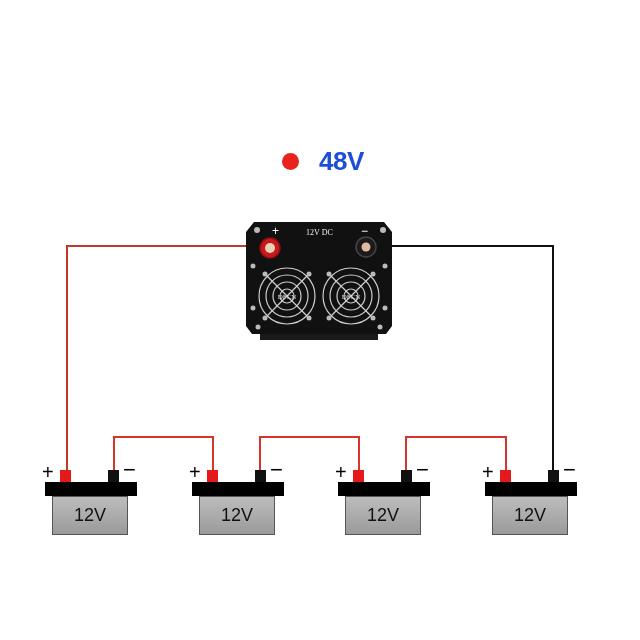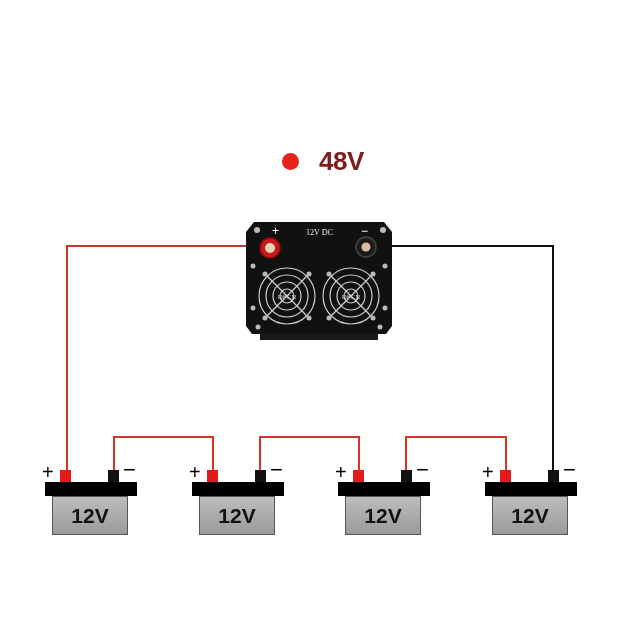--- a/index.html
+++ b/index.html
@@ -1,27 +1,27 @@
 <!DOCTYPE html>
 <html><head>
   <meta charset="utf-8">
   <style>
     html, body { margin: 0; padding: 0; background: #ffffff; }
     body { width: 640px; height: 640px; position: relative; overflow: hidden; font-family: "Liberation Sans", sans-serif; }
     .abs { position: absolute; }
     .legend { left: 282px; top: 146px; display: flex; align-items: center; }
     .legend-dot { width: 17px; height: 17px; border-radius: 50%; background: #e8221c; }
-    .legend-text { margin-left: 20px; font-size: 26px; font-weight: bold; color: #7f1d1d; letter-spacing: -0.5px; }
+    .legend-text { margin-left: 20px; font-size: 26px; font-weight: bold; color: #1d4ed8; letter-spacing: -0.5px; }
     svg.wires { position: absolute; left: 0; top: 0; }
     .inverter { left: 240px; top: 222px; width: 158px; height: 118px; }
     .battery { position: absolute; width: 92px; height: 64px; }
     .bat-top { position: absolute; left: 0; top: 16px; width: 92px; height: 14px; background: #000; }
     .bat-body { position: absolute; left: 7px; top: 30px; width: 74px; height: 37px; border: 1px solid #555;
       background: linear-gradient(#bdbdbd, #9a9a9a); display: flex; align-items: center; justify-content: center;
-      font-size: 21px; color: #111; font-weight: bold; }
+      font-size: 18px; color: #111; }
     .term-pos { position: absolute; left: 15px; top: 4px; width: 11px; height: 12px; background: #e41a1a; }
     .term-neg { position: absolute; left: 63px; top: 4px; width: 11px; height: 12px; background: #111; }
     .sign-plus { position: absolute; left: -3px; top: -4px; font-size: 20px; color: #000; line-height: 20px; }
     .sign-minus { position: absolute; left: 78px; top: -6px; font-size: 22px; color: #000; line-height: 20px; }
   </style>
 </head>
 <body>
 
 <div class="abs legend">
   <div class="legend-dot"></div>

